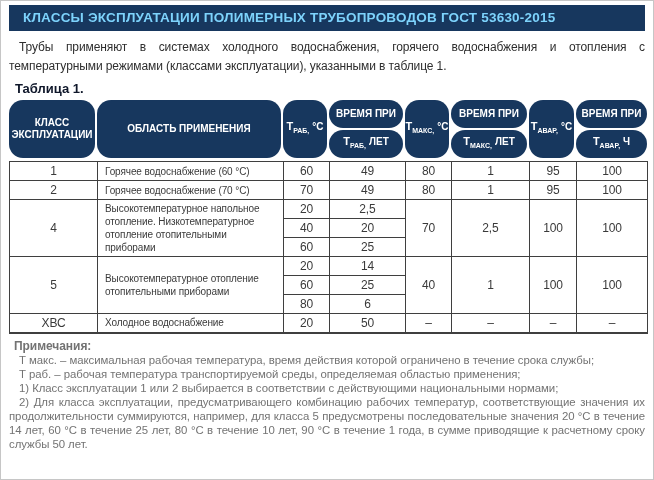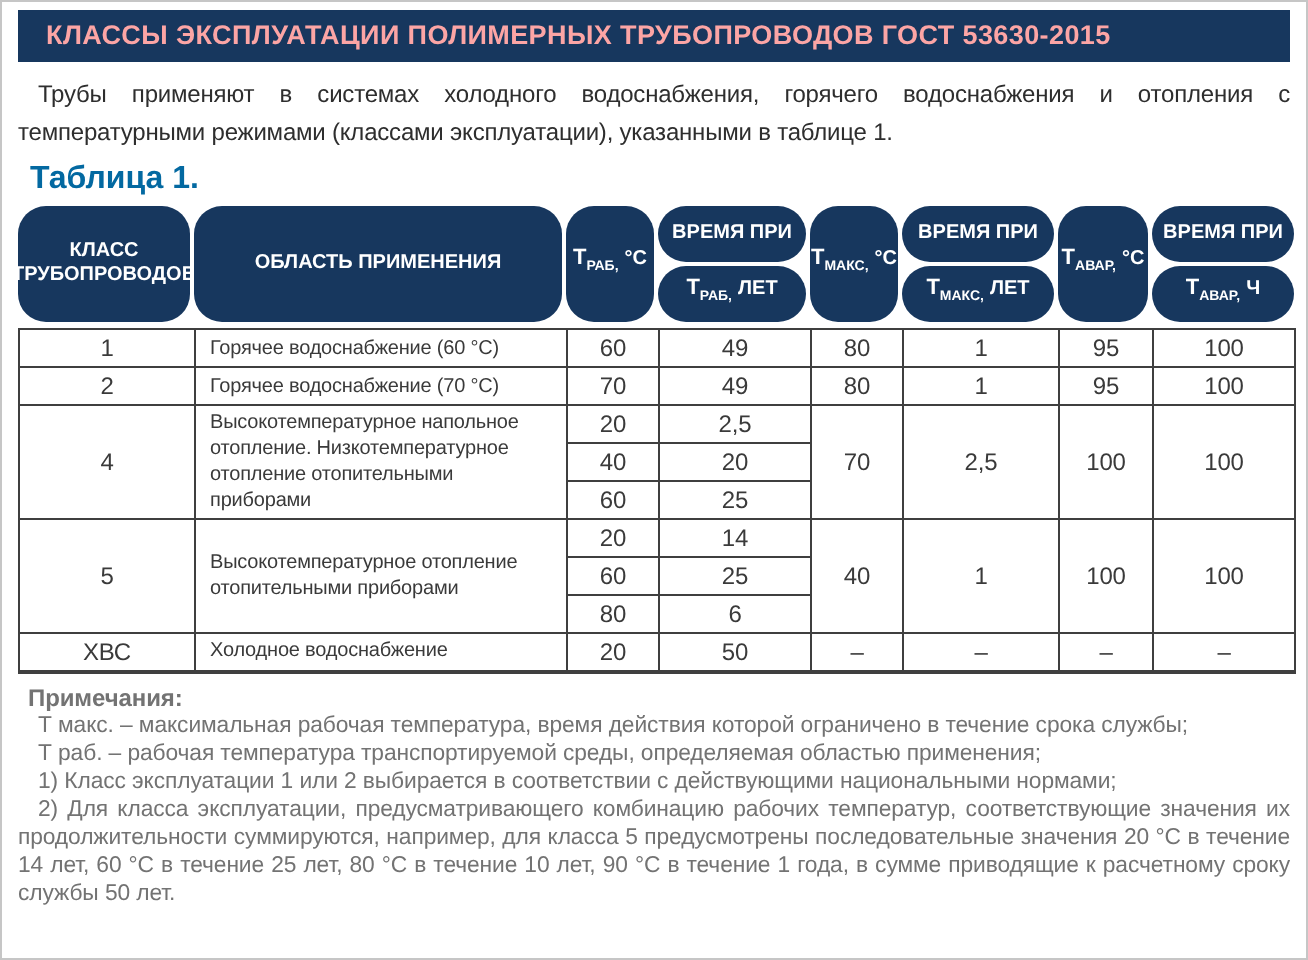--- a/index.html
+++ b/index.html
@@ -13,41 +13,41 @@
     font-family: "Liberation Sans", sans-serif;
     color: var(--text, #333333);
     overflow: hidden;
     padding: 4px 8px 0 8px;
   }
   .banner {
     background: var(--banner-bg, #17375e);
     height: 26px;
     line-height: 26px;
     padding-left: 14px;
-    color: #fca5a5;
+    color: #7dd3fc;
     font-weight: bold;
     font-size: 13.5px;
     letter-spacing: 0.2px;
     white-space: nowrap;
   }
   .intro {
     margin: 7px 0 0 0;
     font-size: 12px;
     line-height: 19px;
     text-align: justify;
     text-indent: 10px;
     color: #2e2e2e;
     letter-spacing: -0.1px;
   }
   .caption {
     margin: 5px 0 4px 0;
     font-weight: bold;
-    font-size: 16px;
+    font-size: 13px;
     text-indent: 6px;
-    color: #0369a1;
+    color: #0f172a;
   }
   
   .thead {
     display: grid;
     grid-template-columns: 86px 184px 44px 74px 44px 76px 45px 71px;
     column-gap: 2px;
     height: 58px;
     width: 638px;
   }
   .hcell {
@@ -113,21 +113,21 @@
 
   <div class="banner">
     <span>КЛАССЫ ЭКСПЛУАТАЦИИ ПОЛИМЕРНЫХ ТРУБОПРОВОДОВ ГОСТ 53630-2015</span>
   </div>
 
   <p class="intro">Трубы применяют в системах холодного водоснабжения, горячего водоснабжения и отопления с температурными режимами (классами эксплуатации), указанными в таблице 1.</p>
 
   <p class="caption">Таблица 1.</p>
 
   <div class="thead">
-    <div class="hcell">КЛАСС ТРУБОПРОВОДОВ</div>
+    <div class="hcell">КЛАСС ЭКСПЛУАТАЦИИ</div>
     <div class="hcell">ОБЛАСТЬ ПРИМЕНЕНИЯ</div>
     <div class="hcell">
       <span class="f"><span>Т</span><sub>РАБ,</sub><span class="u">°С</span></span>
     </div>
     <div class="hsplit">
       <div class="hcell">ВРЕМЯ ПРИ</div>
       <div class="hcell">
         <span class="f"><span>Т</span><sub>РАБ,</sub><span class="u">ЛЕТ</span></span>
       </div>
     </div>

